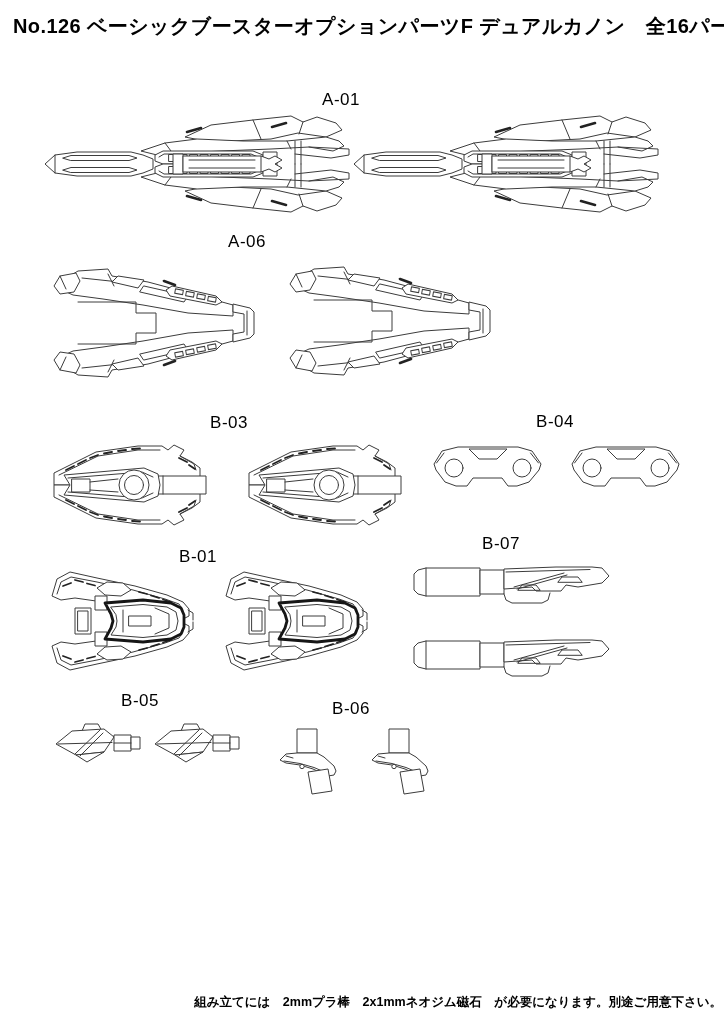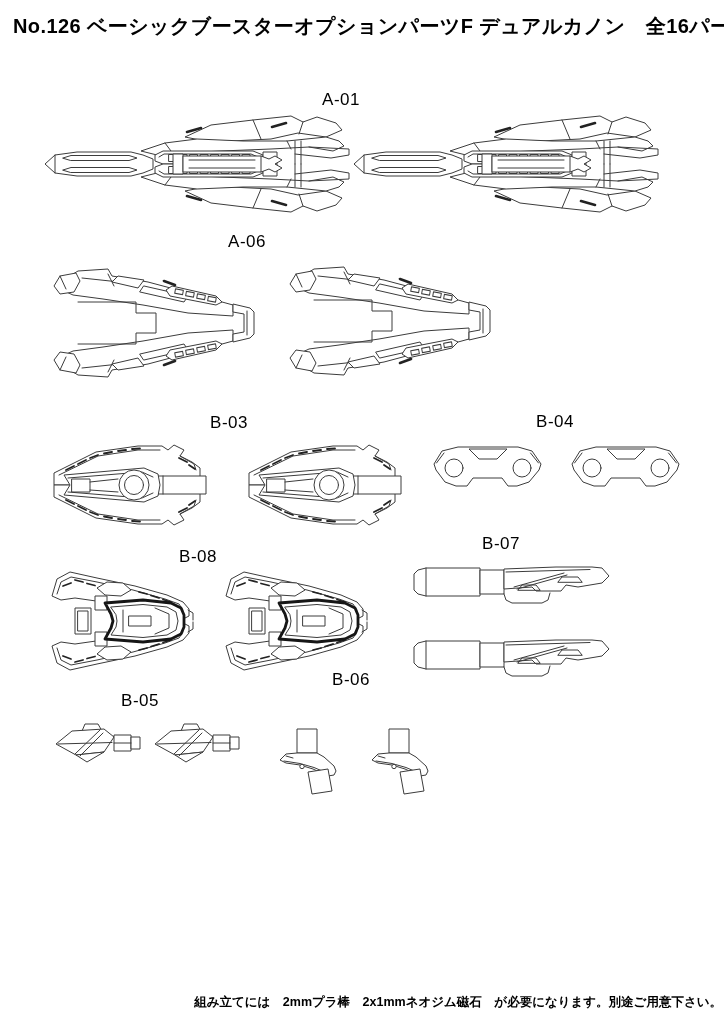--- a/index.html
+++ b/index.html
@@ -170,24 +170,24 @@
       </g>
     </defs>
   </svg>
 
   <div class="title">No.126 ベーシックブースターオプションパーツF デュアルカノン　全16パーツ</div>
 
   <div class="group-label" style="left:341px;top:90px">A-01</div>
   <div class="group-label" style="left:247px;top:232px">A-06</div>
   <div class="group-label" style="left:229px;top:413px">B-03</div>
   <div class="group-label" style="left:555px;top:412px">B-04</div>
-  <div class="group-label" style="left:198px;top:547px">B-08</div>
+  <div class="group-label" style="left:198px;top:547px">B-01</div>
   <div class="group-label" style="left:501px;top:534px">B-07</div>
   <div class="group-label" style="left:140px;top:691px">B-05</div>
-  <div class="group-label" style="left:351px;top:670px">B-06</div>
+  <div class="group-label" style="left:351px;top:699px">B-06</div>
 
   <svg class="part" style="left:43px;top:110px" width="308" height="108" viewBox="0 0 308 108">
       <use href="#p-a01" xlink:href="#p-a01"></use>
     </svg>
   <svg class="part" style="left:352px;top:110px" width="308" height="108" viewBox="0 0 308 108">
       <use href="#p-a01" xlink:href="#p-a01"></use>
     </svg>
 
   <svg class="part" style="left:48px;top:256px" width="212" height="134" viewBox="0 0 212 134">
       <use href="#p-a02" xlink:href="#p-a02"></use>

